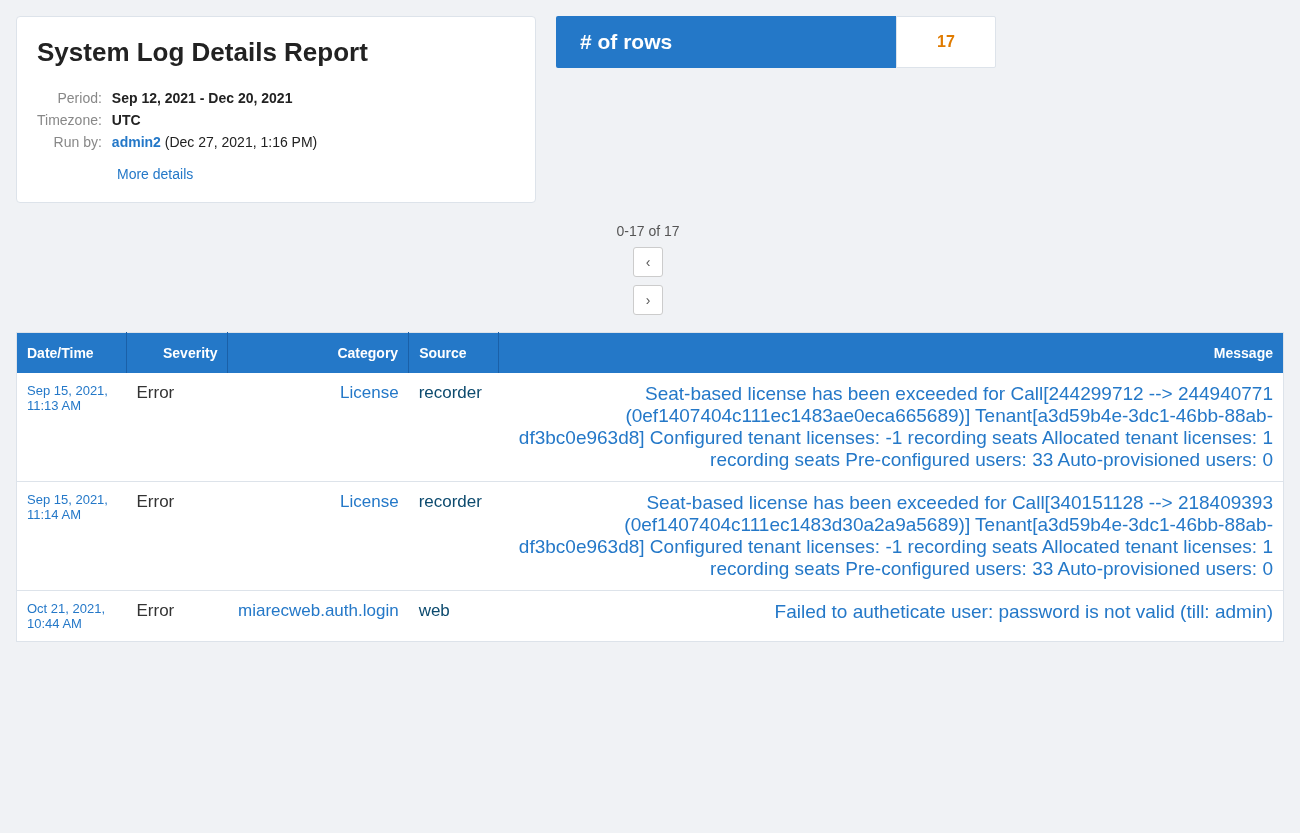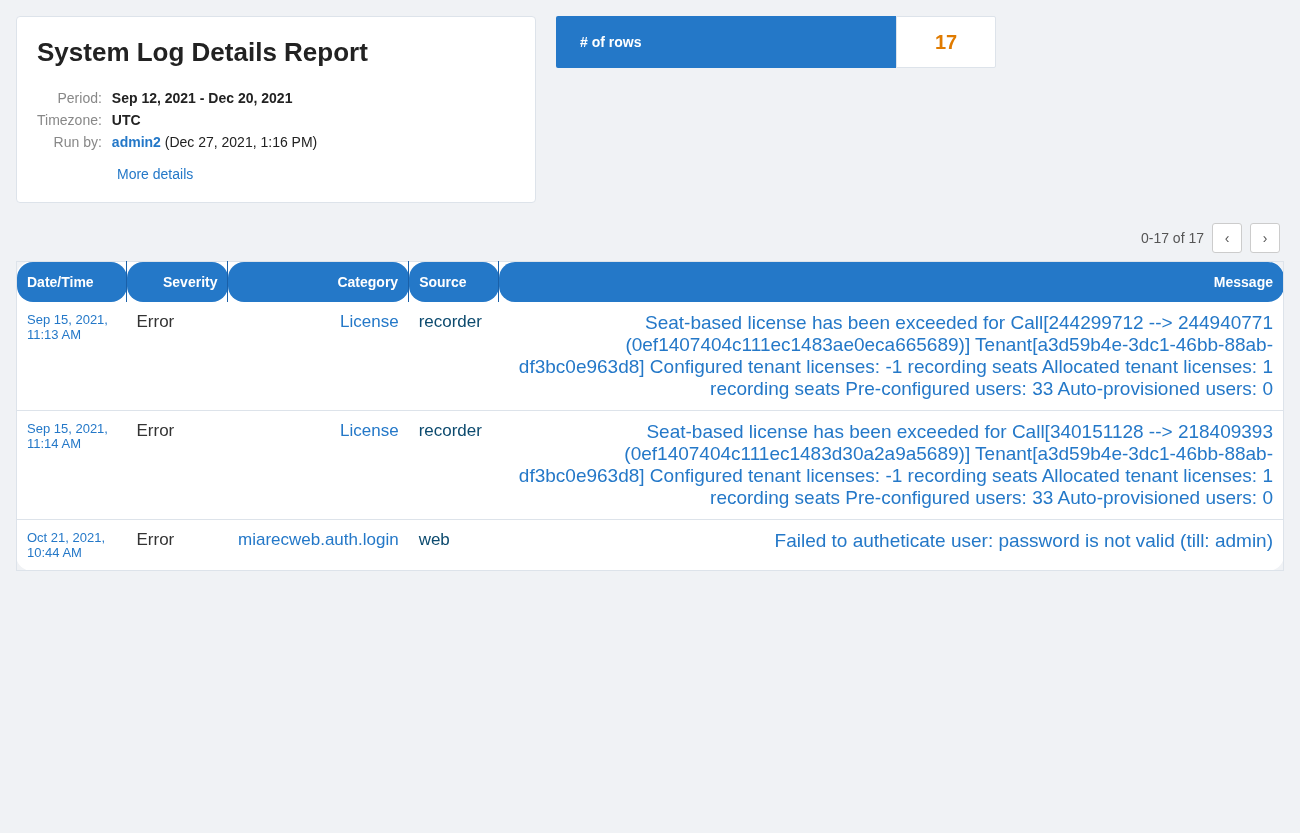--- a/index.html
+++ b/index.html
@@ -1,15 +1,15 @@
 <!DOCTYPE html>
 <html><head>
   <meta charset="utf-8">
   <style>
-    * { box-sizing: border-box; margin: 0; padding: 0; border-radius: 16px; }
+    * { box-sizing: border-box; margin: 0; padding: 0; }
     body {
       font-family: Arial, sans-serif;
       font-size: 14px;
       background: #f0f2f5;
       color: #333;
     }
     .page-container {
       background: #f0f2f5;
       padding: 16px;
       min-height: 833px;
@@ -71,47 +71,48 @@
     .rows-stat {
       display: flex;
       align-items: stretch;
       height: 52px;
       max-width: 500px;
     }
     .rows-stat-label {
       background: #2478c8;
       color: #fff;
       font-weight: bold;
-      font-size: 14px;
+      font-size: 21px;
       padding: 0 24px;
       display: flex;
       align-items: center;
       border-radius: 2px 0 0 2px;
       min-width: 340px;
     }
     .rows-stat-value {
       background: #fff;
       border: 1px solid #dde3ea;
       color: #e07b00;
-      font-size: 20px;
+      font-size: 16px;
       font-weight: bold;
       padding: 0 20px;
       display: flex;
       align-items: center;
       justify-content: center;
       min-width: 100px;
       border-radius: 0 2px 2px 0;
     }
     .pagination-bar {
       display: flex;
       justify-content: flex-end;
       align-items: center;
       gap: 8px;
-      margin-bottom: 8px;
+      margin-bottom: 17px;
       padding-right: 4px;
+      flex-direction: column;
     }
     .pagination-text {
       color: #555;
       font-size: 14px;
     }
     .pagination-btn {
       background: #fff;
       border: 1px solid #ccc;
       border-radius: 3px;
       width: 30px;

